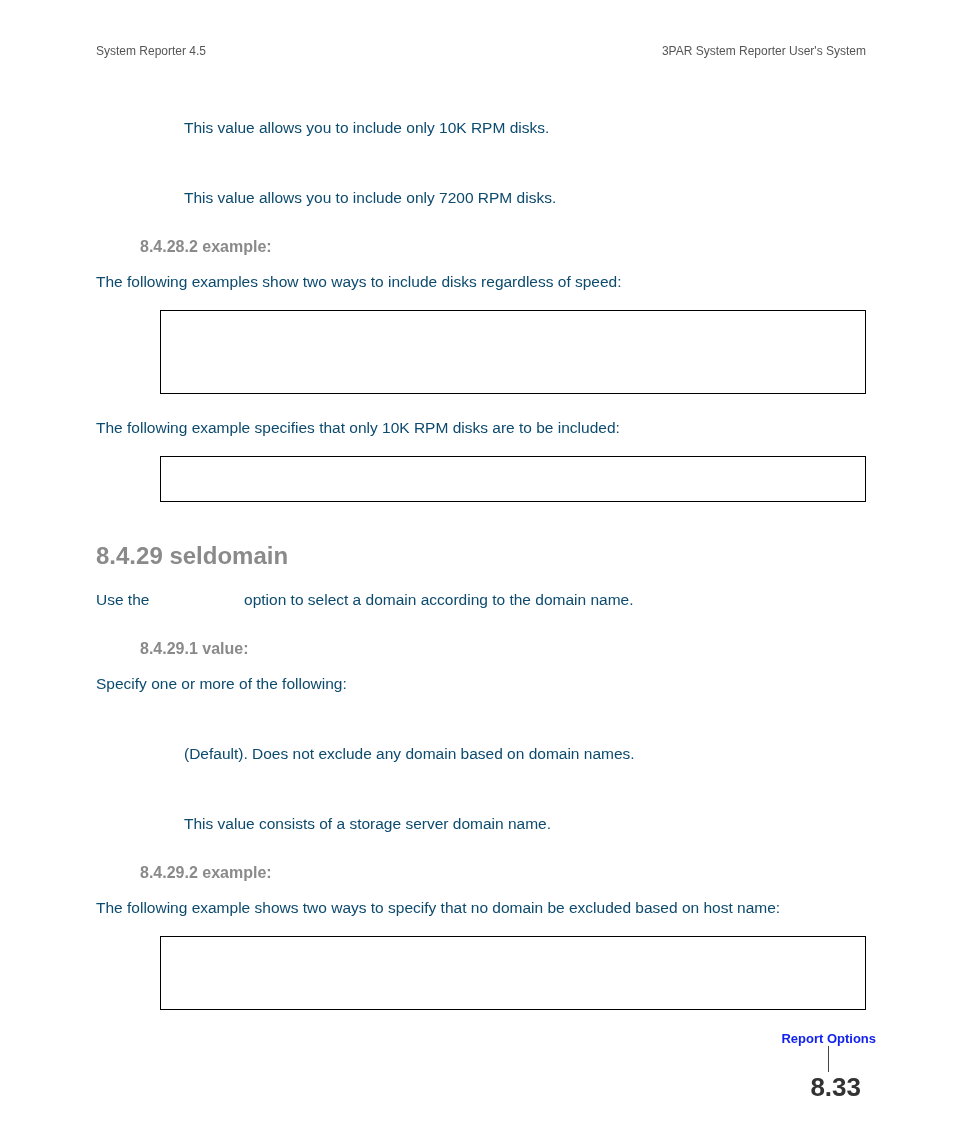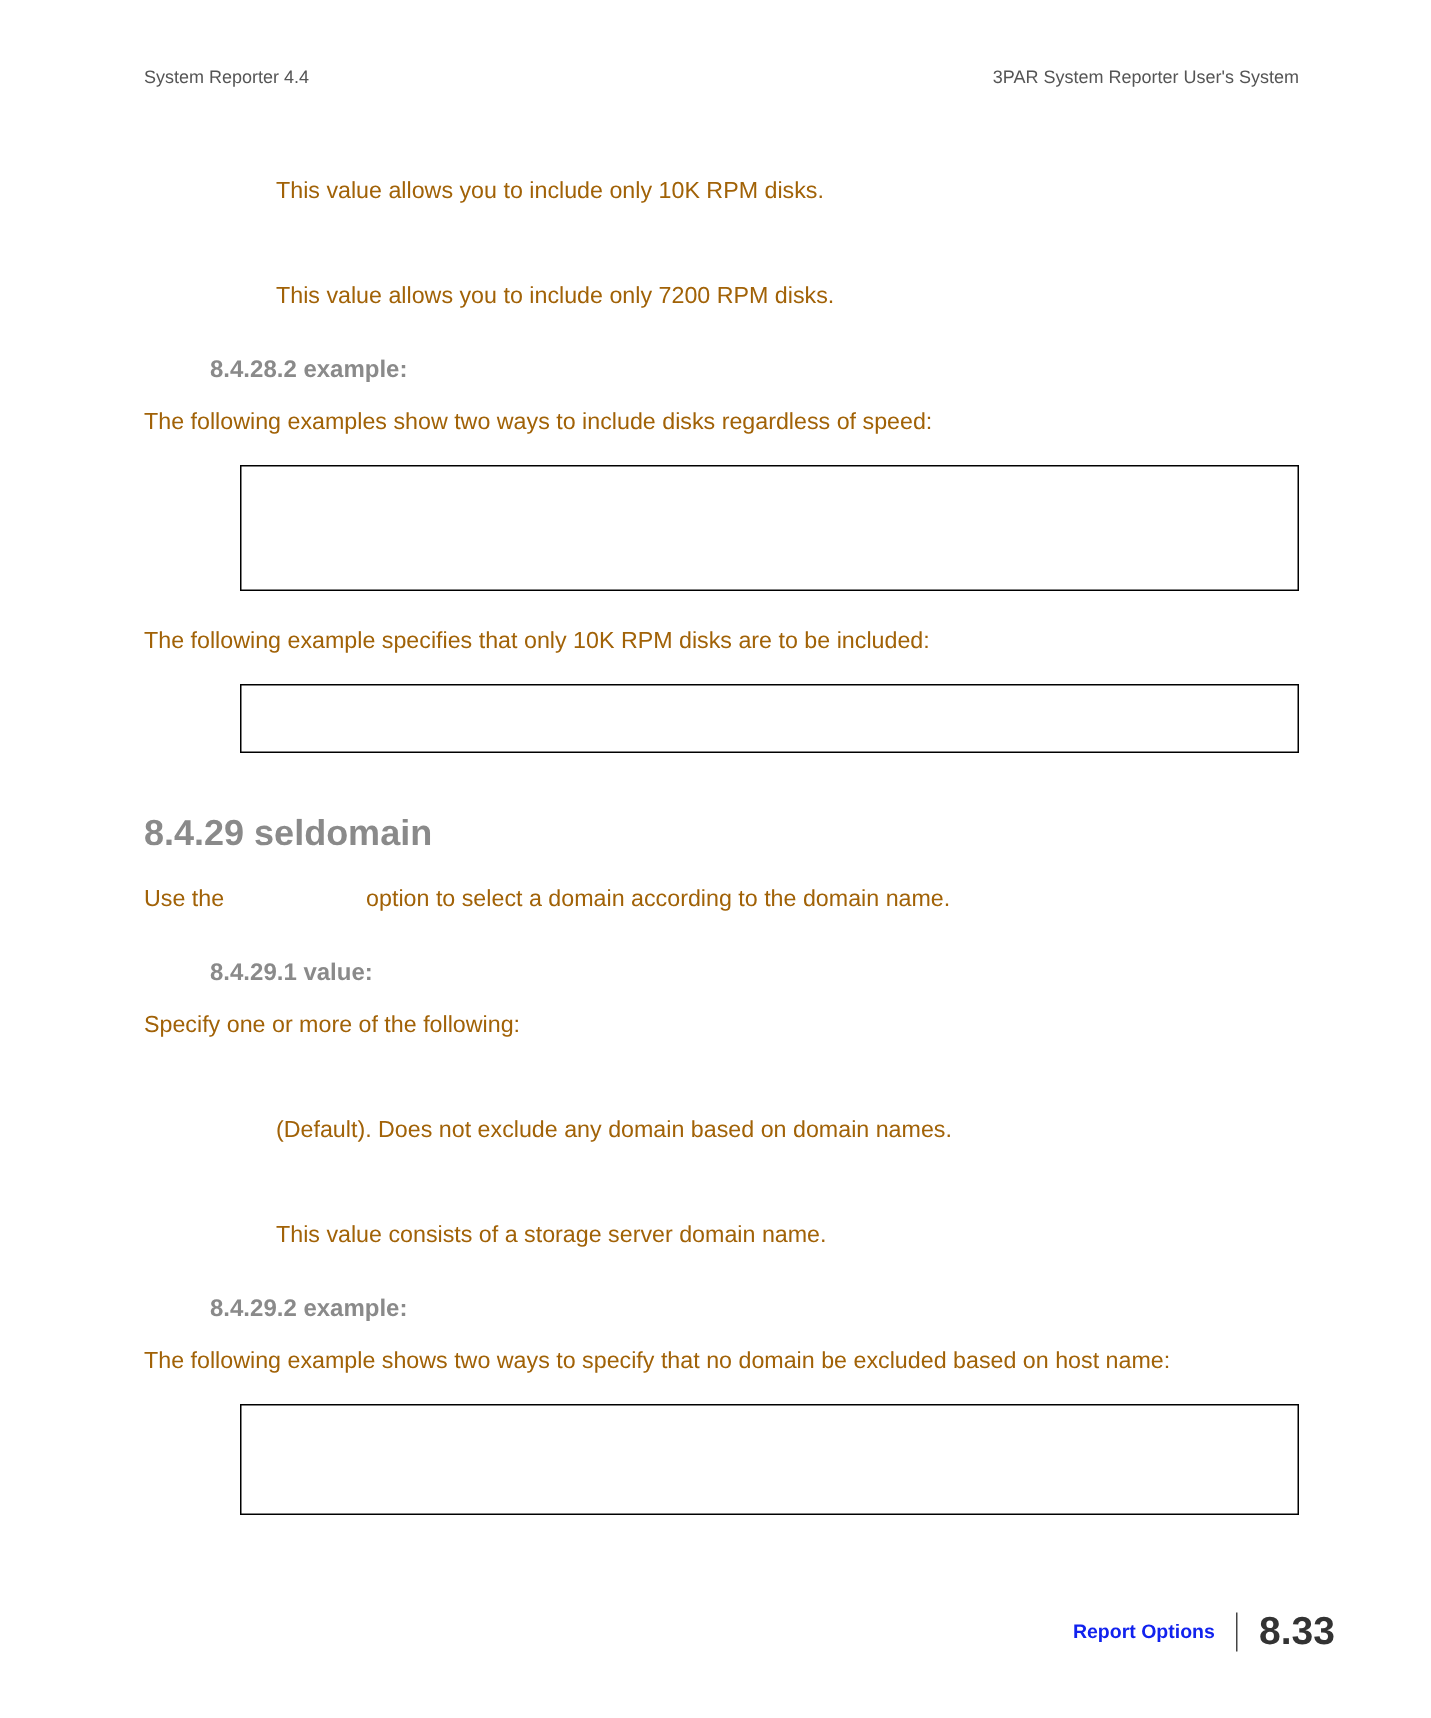--- a/index.html
+++ b/index.html
@@ -17,21 +17,21 @@
     .header-row {
       display: flex;
       justify-content: space-between;
       font-size: 12px;
       color: #555;
       margin-bottom: 58px;
     }
     .body-text {
       font-size: 15.5px;
       line-height: 1.55;
-      color: #a16207;
+      color: #0c4a6e;
     }
     .indent-1 { margin-left: 88px; }
     .indent-2 { }
     .para-gap { margin-bottom: 28px; }
     .para-gap-lg { margin-bottom: 46px; }
     .h-sub {
       font-size: 16px;
       font-weight: 700;
       color: #8a8a8a;
       margin: 18px 0 14px 44px;
@@ -48,20 +48,21 @@
       background: #fff;
     }
     .code-box.tall { height: 84px; }
     .code-box.short { height: 46px; }
     .footer {
       position: absolute;
       bottom: 42px;
       right: 64px;
       display: flex;
       align-items: center;
+      flex-direction: column;
     }
     .footer-link {
       color: #1122ee;
       font-weight: 700;
       font-size: 13px;
       padding-right: 14px;
     }
     .footer-divider {
       width: 1.5px;
       height: 26px;
@@ -73,21 +74,21 @@
       font-weight: 700;
       color: #333;
     }
   </style>
 </head>
 <body>
 
 <div class="page">
 
   <div class="header-row">
-    <span>System Reporter 4.4</span>
+    <span>System Reporter 4.5</span>
     <span>3PAR System Reporter User's System</span>
   </div>
 
   <p class="body-text indent-1 para-gap-lg">This value allows you to include only 10K RPM disks.</p>
 
   <p class="body-text indent-1 para-gap">This value allows you to include only 7200 RPM disks.</p>
 
   <h3 class="h-sub">8.4.28.2 example:</h3>
 
   <p class="body-text indent-2">The following examples show two ways to include disks regardless of speed:</p>

